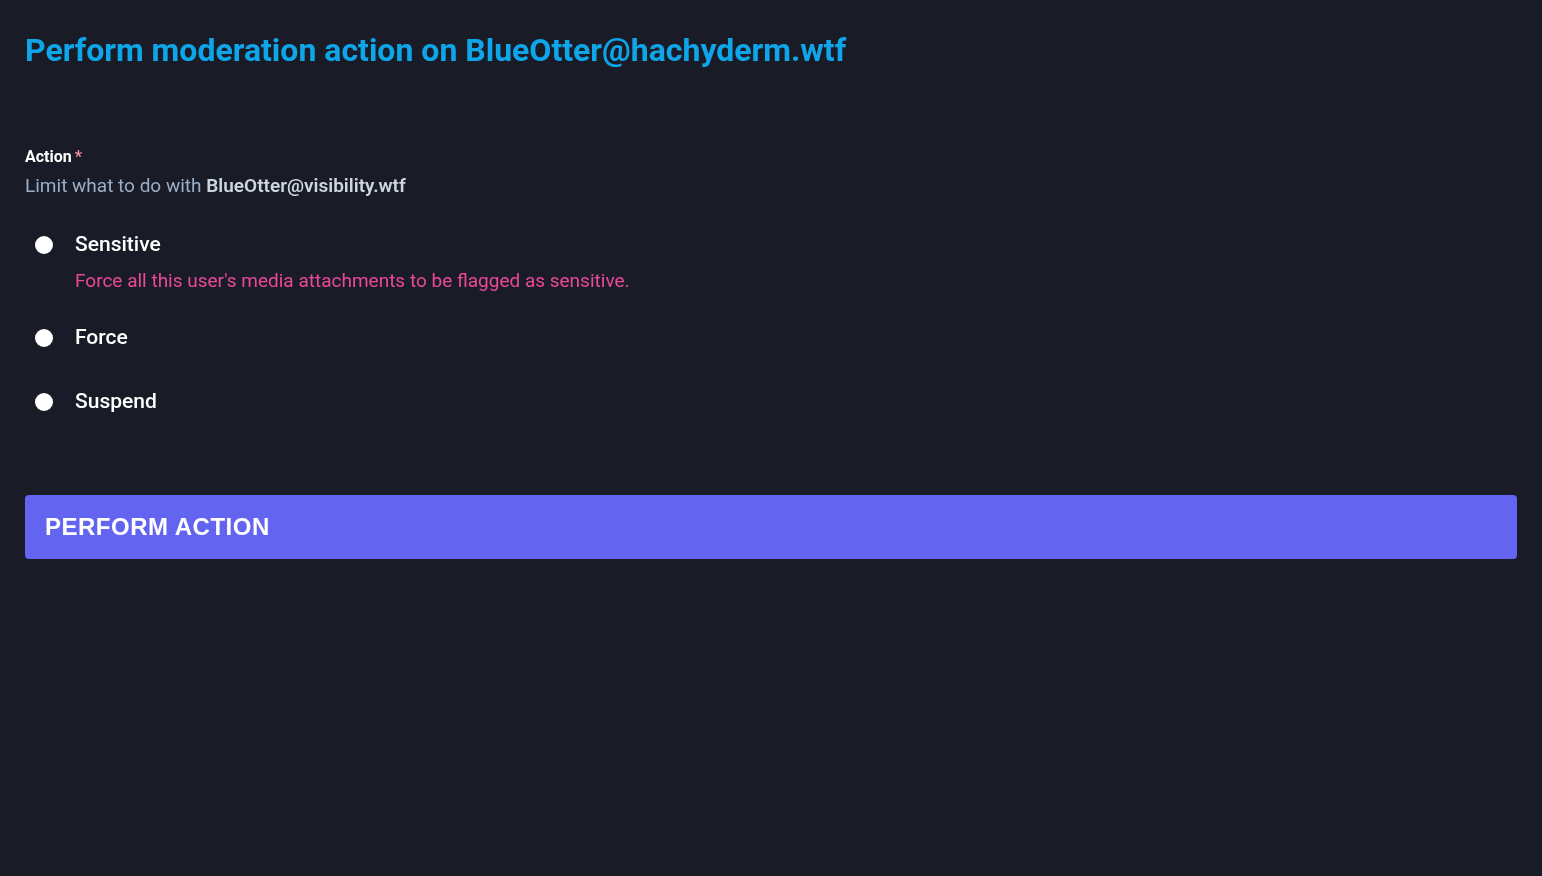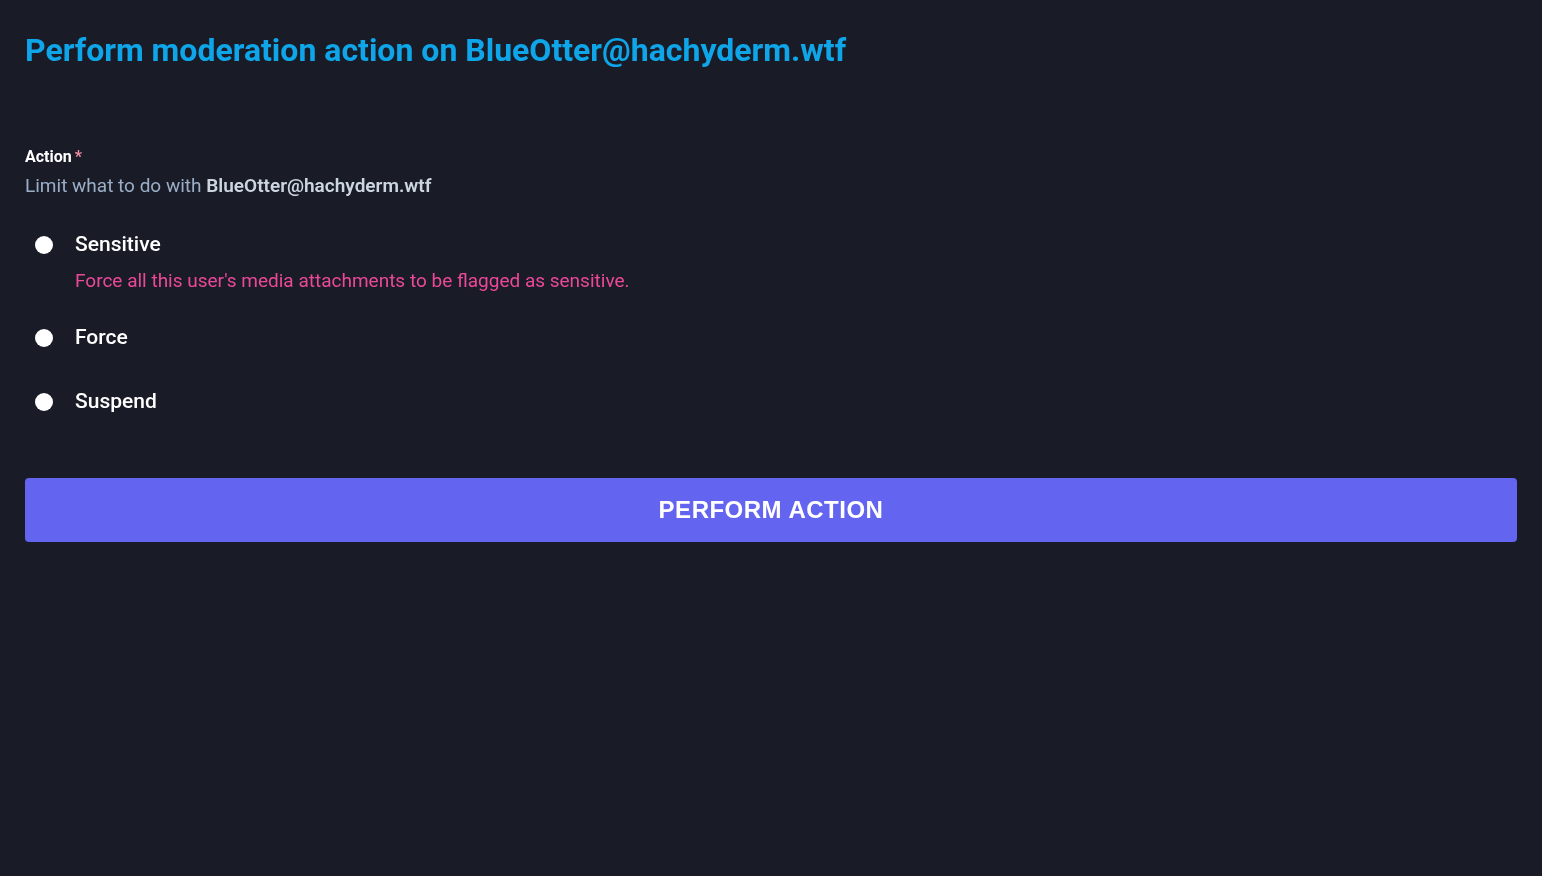--- a/index.html
+++ b/index.html
@@ -34,21 +34,21 @@
     .field-hint {
       font-size: 19px;
       color: #9baec8;
       margin-bottom: 35px;
     }
     .field-hint strong {
       color: #cdd6e0;
       font-weight: 600;
     }
     .radio-group {
-      margin-bottom: 55px;
+      margin-bottom: 72px;
     }
     .radio-item {
       display: flex;
       align-items: flex-start;
       margin-bottom: 30px;
       padding-left: 10px;
     }
     .radio-input {
       width: 18px;
       height: 18px;
@@ -76,39 +76,39 @@
       color: #ec4899;
       line-height: 1.55;
     }
     .submit-button {
       display: block;
       width: calc(100% - 0px);
       background-color: #6364f0;
       color: #ffffff;
       border: none;
       border-radius: 4px;
-      padding: 18px 12px;
+      padding: 18px 20px;
       font-size: 24px;
       font-weight: 700;
       letter-spacing: 0.5px;
       cursor: pointer;
-      text-align: center;
+      text-align: left;
     }
   </style>
 </head>
 <body>
 
 <h1 class="page-title">Perform moderation action on BlueOtter@hachyderm.wtf</h1>
 
 <div class="field-label">
   <span>Action</span><span class="required-asterisk">*</span>
 </div>
 
 <div class="field-hint">
-  <span>Limit what to do with </span><strong>BlueOtter@hachyderm.wtf</strong>
+  <span>Limit what to do with </span><strong>BlueOtter@visibility.wtf</strong>
 </div>
 
 <div class="radio-group">
   <div class="radio-item">
     <input type="radio" name="action" class="radio-input" style="">
     <div class="radio-content">
       <label class="radio-label">Sensitive</label>
       <div class="radio-description">Force all this user's media attachments to be flagged as sensitive.</div>
     </div>
   </div>

